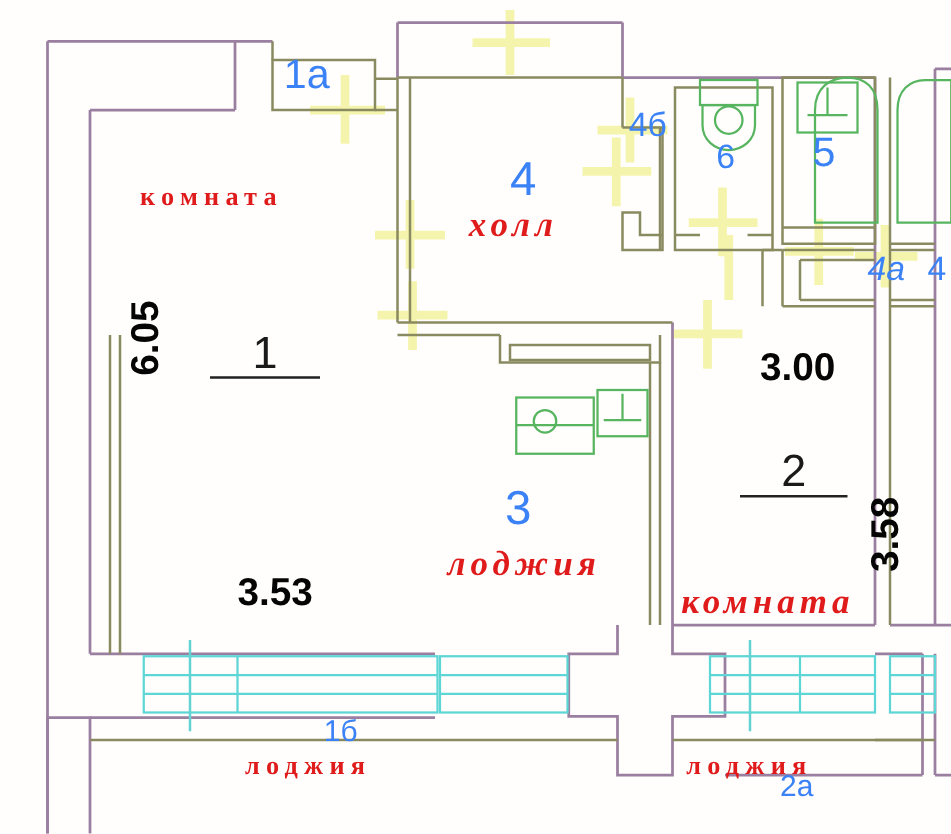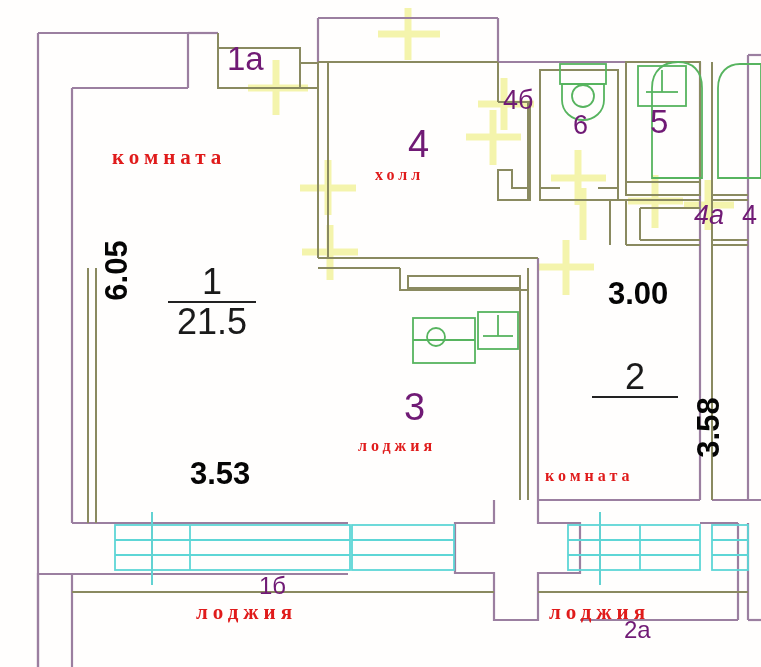--- a/index.html
+++ b/index.html
@@ -30,26 +30,27 @@
   }
   
   .room-name {
     color: #e01b1b;
     font-family: "Liberation Serif", serif;
     font-weight: bold;
     font-size: 21px;
     letter-spacing: 5px;
   }
   .room-name.small {
-    font-size: 16px;
+    font-size: 28px;
     letter-spacing: 4px;
+    font-style: italic;
   }
   
   .room-num {
-    color: #701a75;
+    color: #3b82f6;
     font-family: "Liberation Sans", sans-serif;
     font-weight: 300;
     font-size: 38px;
   }
   .room-num.mid { font-size: 33px; }
   .room-num.sm  { font-size: 27px; }
   .room-num.xs  { font-size: 24px; }
   
   .dim {
     color: #050505;
@@ -280,21 +281,20 @@
     <g stroke="#57b45f" stroke-width="1.8" fill="none">
       <path d="M 718,178 L 718,88 C 718,72 728,64 740,64 L 761,64 L 761,178 Z"></path>
     </g>
 
   </svg>
 
   <div class="lbl room-name" style="left:112px; top:147px;">комната</div>
   <div class="frac" style="left:168px; top:265px; width:88px;">
     <span class="num">1</span>
     <span class="bar"></span>
-    <span class="den">21.5</span>
   </div>
   <div class="lbl dim rot" style="left:86px; top:255px;">6.05</div>
   <div class="lbl dim" style="left:174px; top:458px;margin-left:16px;">3.53</div>
 
   <div class="lbl room-num mid" style="left:227px; top:42px;">1а</div>
 
   <div class="lbl room-num" style="left:408px; top:125px;">4</div>
   <div class="lbl room-name small" style="left:375px; top:167px;">холл</div>
 
   <div class="lbl room-num sm" style="left:503px; top:87px;">4б</div>

